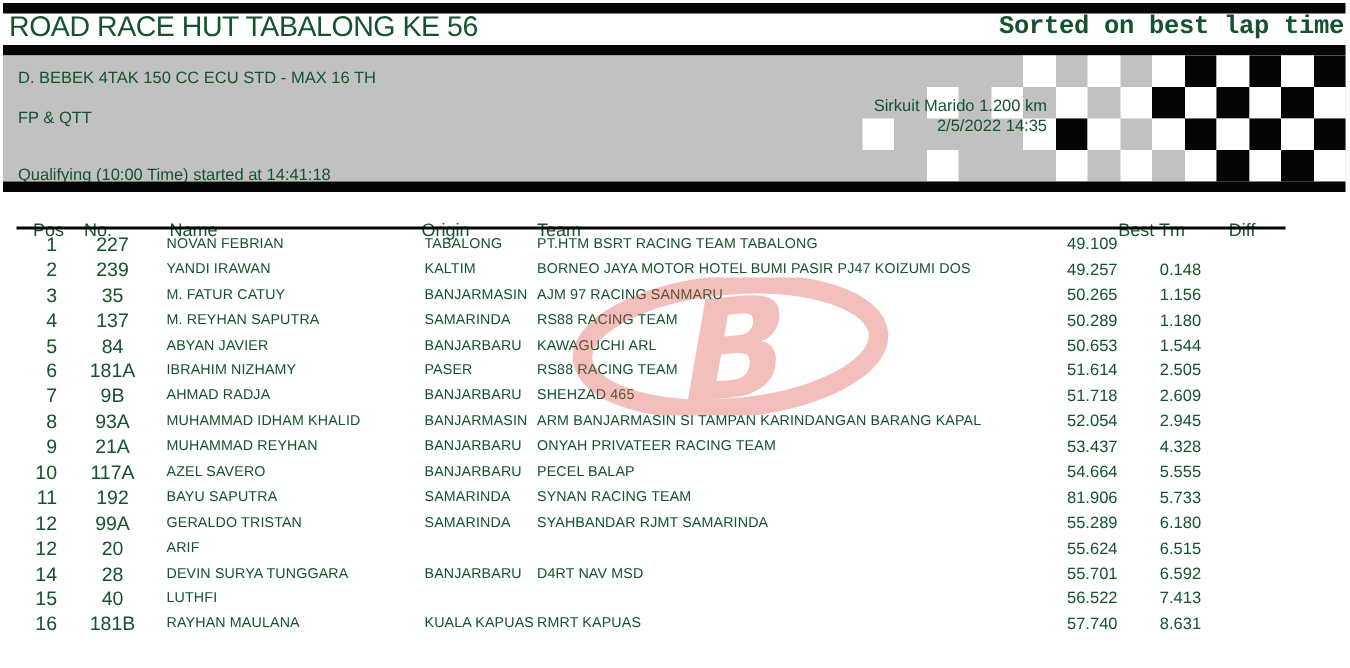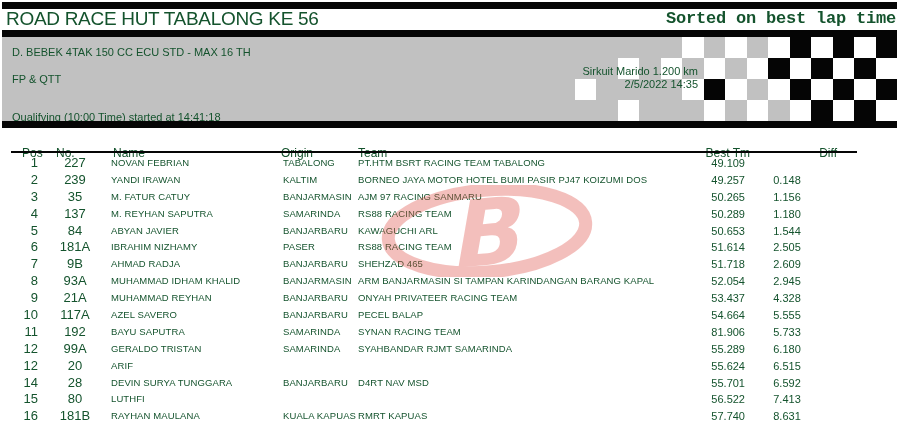--- a/index.html
+++ b/index.html
@@ -33,21 +33,21 @@
   .ck-B{background:#050505;}
 
   
   .thead{position:absolute;left:0;top:131px;width:900px;height:20px;font-weight:400;font-size:12px;margin-top:12px;}
   .thead span{position:absolute;line-height:20px;}
   .h-pos{left:22px;width:36px;}
   .h-no{left:56px;width:48px;text-align:left;}
   .h-name{left:113px;}
   .h-origin{left:281px;}
   .h-team{left:358px;}
-  .h-best{left:668px;width:82px;text-align:right;}
+  .h-best{left:708px;width:82px;text-align:right;}
   .h-diff{left:756px;width:81px;text-align:right;}
   .underline{position:absolute;left:11px;top:151px;width:846px;height:2px;background:#050505;}
 
   .rows{position:absolute;left:0;top:155px;width:900px;}
   .trow{position:relative;height:16.9px;}
   .cell{position:absolute;line-height:16.9px;white-space:nowrap;}
   .c-pos{left:6px;width:32px;text-align:right;font-size:13px;}
   .c-no{left:53px;width:44px;text-align:center;font-size:13px;}
   .c-name{left:111px;width:168px;font-size:9.5px;letter-spacing:0.1px;}
   .c-origin{left:283px;width:74px;font-size:9.5px;letter-spacing:0.1px;}
@@ -286,21 +286,21 @@
         <span class="cell c-pos">14</span>
         <span class="cell c-no">28</span>
         <span class="cell c-name">DEVIN SURYA TUNGGARA</span>
         <span class="cell c-origin">BANJARBARU</span>
         <span class="cell c-team">D4RT NAV MSD</span>
         <span class="cell c-best">55.701</span>
         <span class="cell c-diff">6.592</span>
       </div>
       <div class="trow">
         <span class="cell c-pos">15</span>
-        <span class="cell c-no">80</span>
+        <span class="cell c-no">40</span>
         <span class="cell c-name">LUTHFI</span>
         <span class="cell c-origin"></span>
         <span class="cell c-team"></span>
         <span class="cell c-best">56.522</span>
         <span class="cell c-diff">7.413</span>
       </div>
       <div class="trow">
         <span class="cell c-pos">16</span>
         <span class="cell c-no">181B</span>
         <span class="cell c-name">RAYHAN MAULANA</span>

